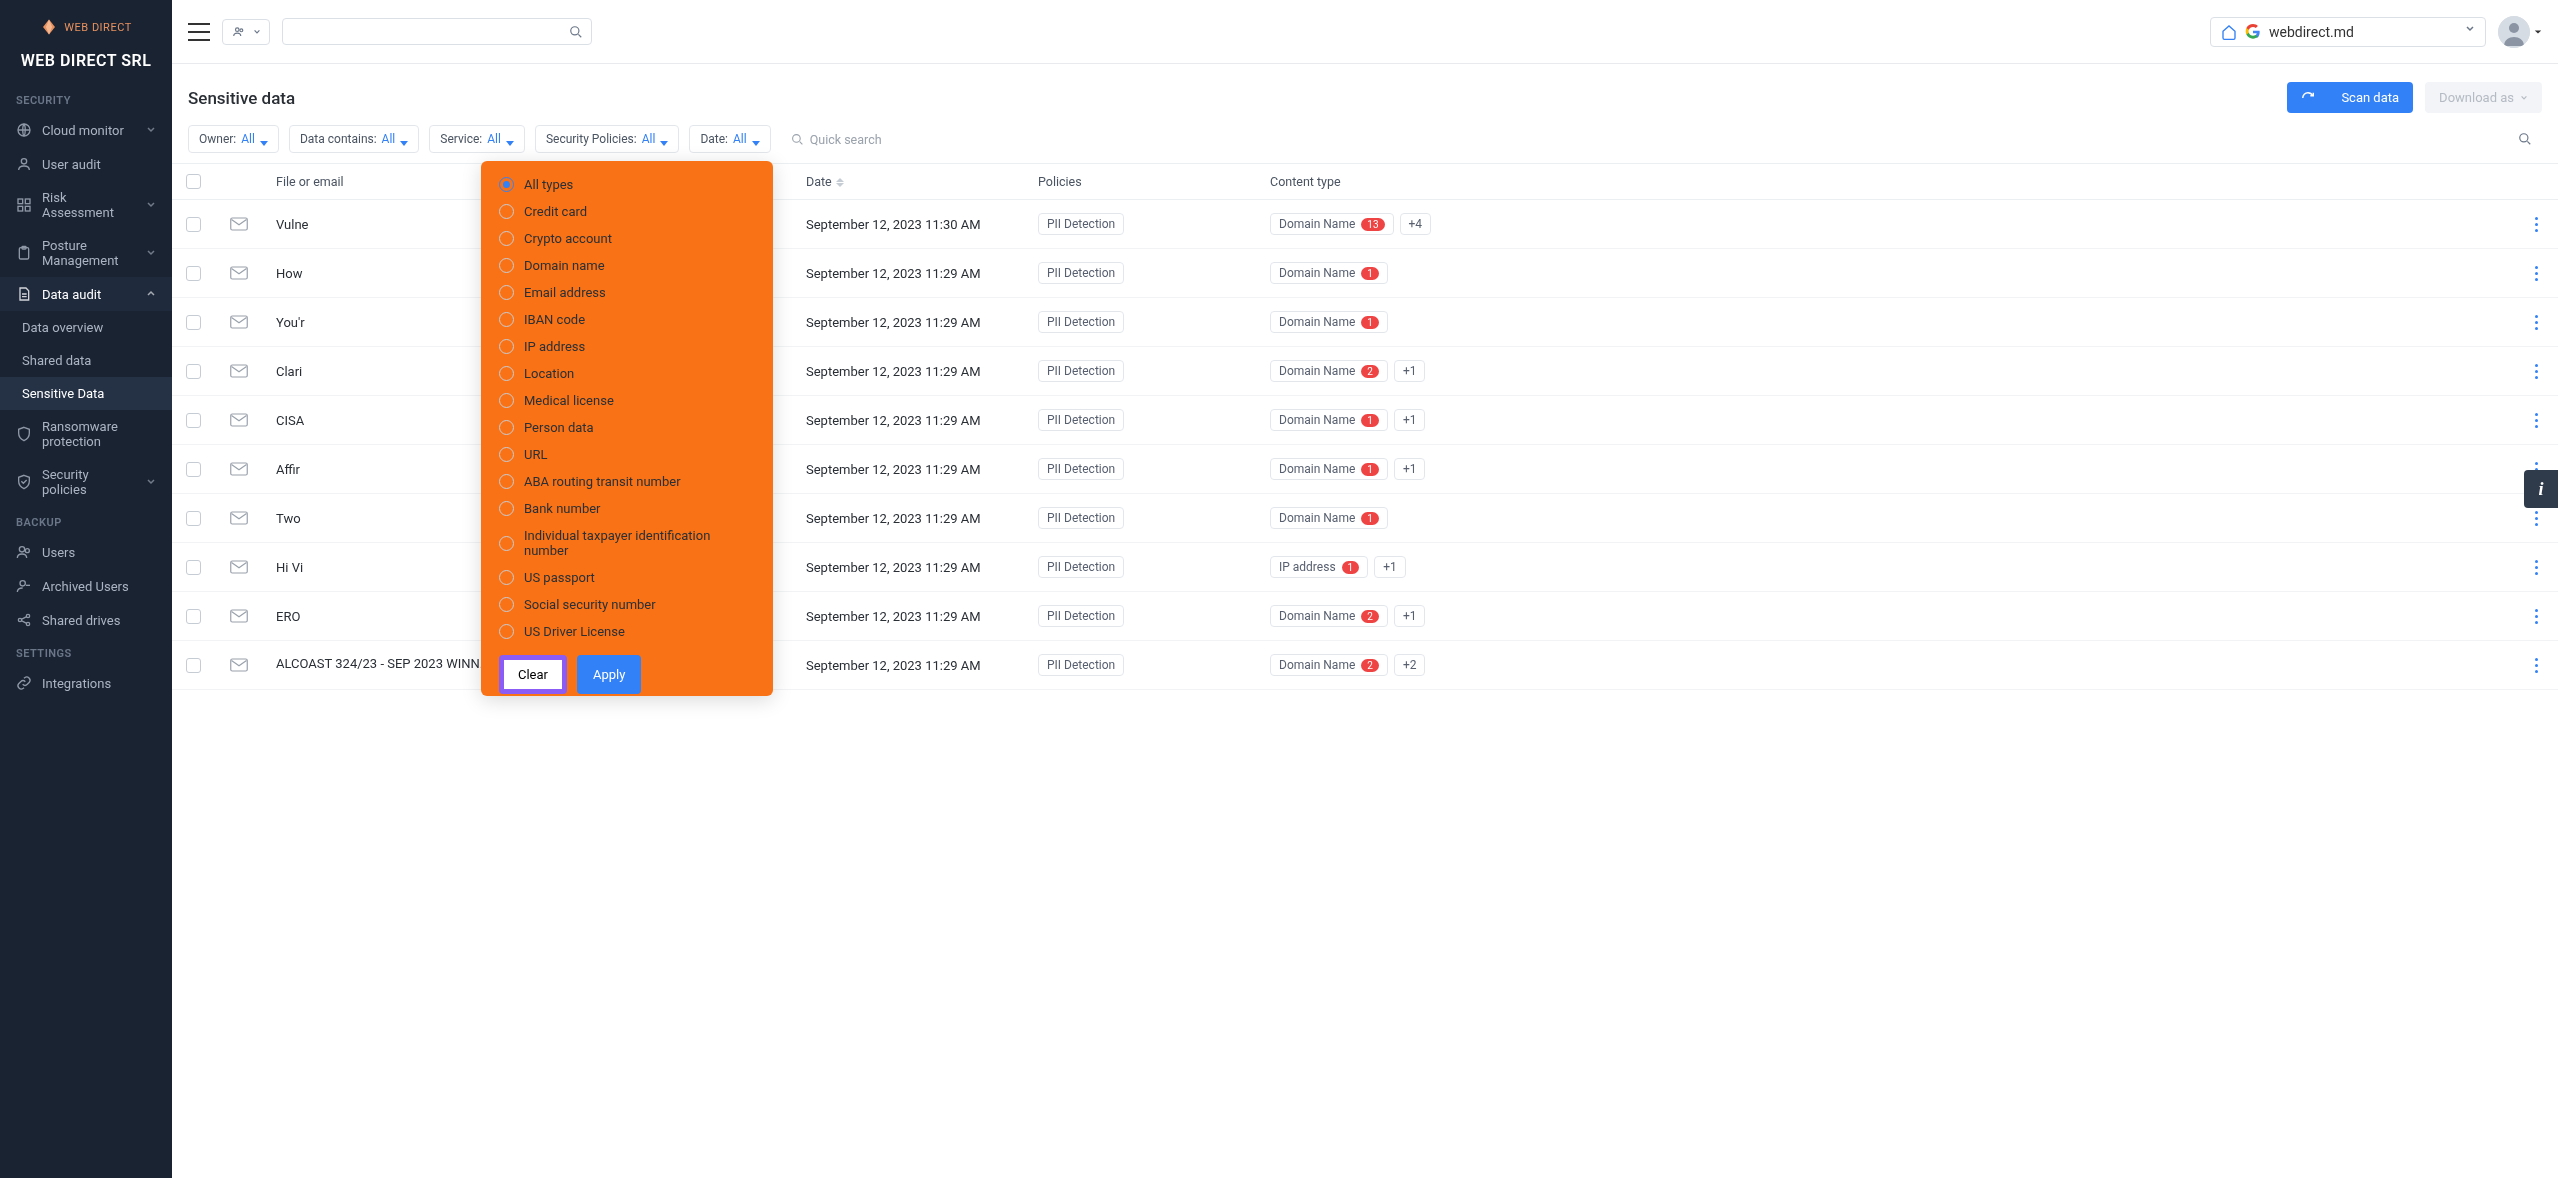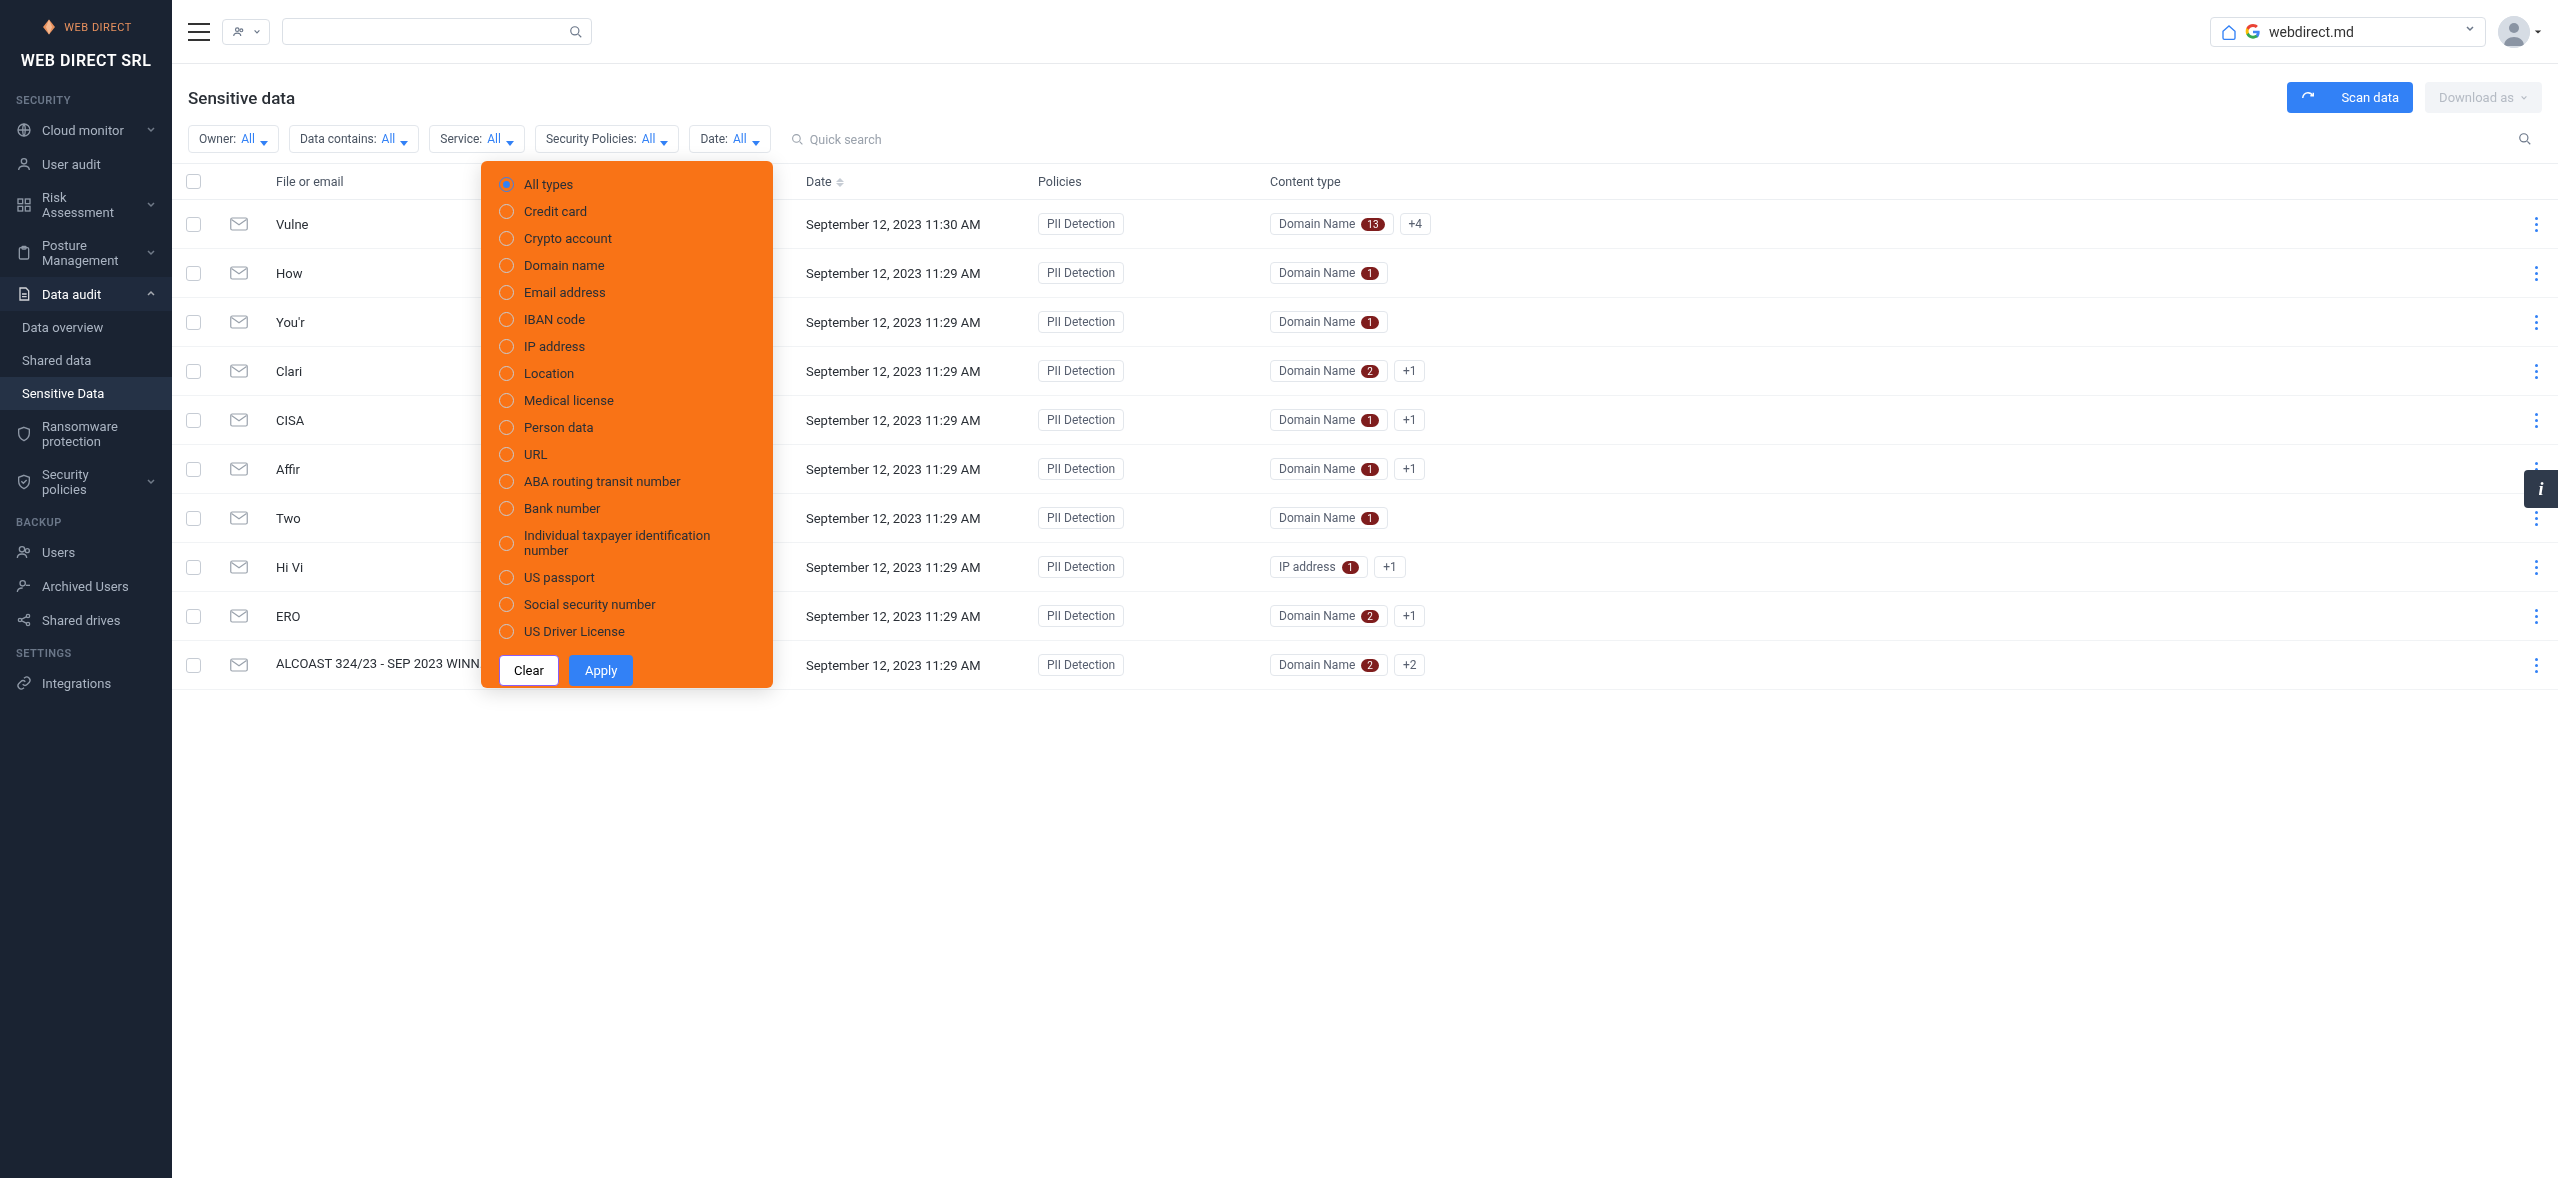--- a/index.html
+++ b/index.html
@@ -59,32 +59,32 @@
 .col-ct { }
 .col-menu { width: 44px; }
 .sort-arrows { display: inline-flex; flex-direction: column; margin-left: 4px; gap: 0px; vertical-align: middle; }
 .sort-arrows span { width: 0; height: 0; border-left: 4px solid transparent; border-right: 4px solid transparent; }
 .sa-up { border-bottom: 4px solid #c6ccd4; margin-bottom: 1px; }
 .sa-dn { border-top: 4px solid #c6ccd4; }
 .mail-svg { width: 18px; height: 14px; }
 .gmail-svg { width: 28px; height: 20px; }
 .owner-pill { display: inline-flex; align-items: center; gap: 6px; border: 1px solid #e3e7ec; border-radius: 4px; padding: 4px 8px; font-size: 12px; color: #586070; }
 .pill { display: inline-flex; align-items: center; gap: 6px; border: 1px solid #e3e7ec; border-radius: 4px; padding: 3px 8px; font-size: 12px; color: #586070; margin-right: 6px; }
-.badge { border-radius: 9px; padding: 1px 6px; font-size: 10px; color: #fff; background: #7f1d1d; min-width: 16px; text-align: center; }
+.badge { border-radius: 9px; padding: 1px 6px; font-size: 10px; color: #fff; background: #ef4444; min-width: 16px; text-align: center; }
 .kebab { display: flex; flex-direction: column; gap: 3px; align-items: center; cursor: pointer; padding: 4px; }
 .kebab span { width: 3px; height: 3px; border-radius: 50%; background: #3281f6; }
 .checkbox { width: 15px; height: 15px; border: 1.5px solid #c6ccd4; border-radius: 3px; cursor: pointer; }
 
 .dropdown { position: absolute; top: 36px; left: 309px; width: 292px; background: #f97316; border-radius: 6px; box-shadow: 0 4px 20px rgba(0,0,0,0.15); padding: 10px 0 0; z-index: 100; }
 .dd-item { display: flex; align-items: center; gap: 10px; padding: 6px 18px; cursor: pointer; font-size: 13px; color: #2a2f36; }
 .radio { width: 15px; height: 15px; border: 1.5px solid #c6ccd4; border-radius: 50%; flex-shrink: 0; position: relative; }
 .radio.sel { border-color: #3281f6; }
 .radio.sel::after { content: ""; position: absolute; top: 2.5px; left: 2.5px; width: 7px; height: 7px; background: #3281f6; border-radius: 50%; }
 .dd-foot { display: flex; gap: 10px; padding: 10px 18px 2px; }
-.btn-outline { border: 1px solid #8b5cf6; background: #fff; border-radius: 4px; padding: 7px 14px; cursor: pointer; font-size: 13px; }
+.btn-outline { border: 5px solid #8b5cf6; background: #fff; border-radius: 4px; padding: 7px 14px; cursor: pointer; font-size: 13px; }
 .btn-apply { background: #3281f6; color: #fff; border: none; border-radius: 4px; padding: 7px 16px; cursor: pointer; font-size: 13px; }
 
 .info-tab { position: fixed; right: 0; top: 470px; width: 34px; height: 38px; background: #2f3a4b; border-radius: 4px 0 0 4px; display: flex; align-items: center; justify-content: center; color: #fff; font-family: Georgia, serif; font-style: italic; font-size: 18px; font-weight: bold; cursor: pointer; }
 
 svg { display: block; }
 input[type=text]::placeholder { color: #9aa2ac; }
 </style>
 </head>
 <body>
 

